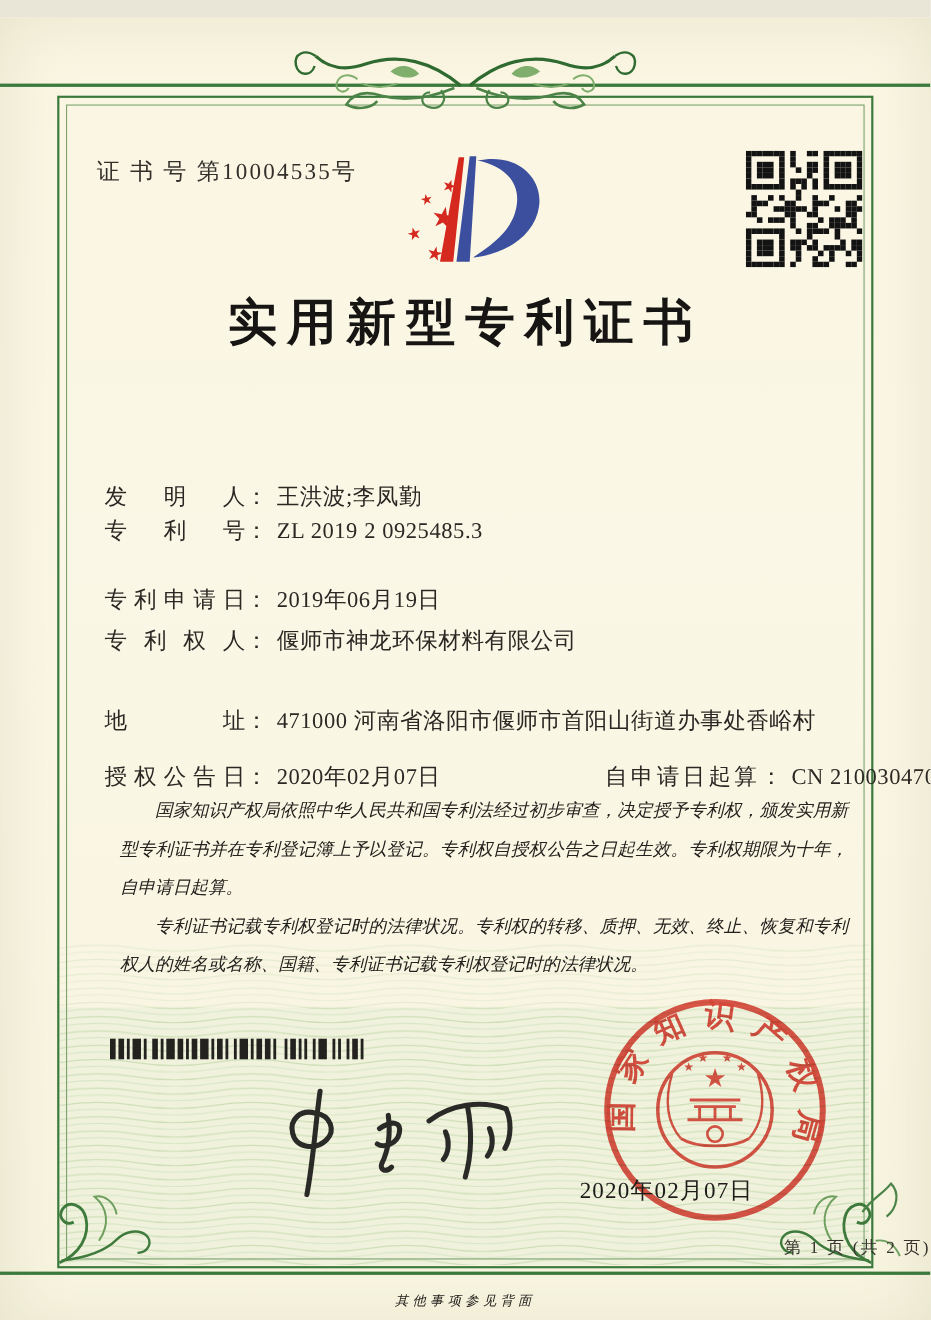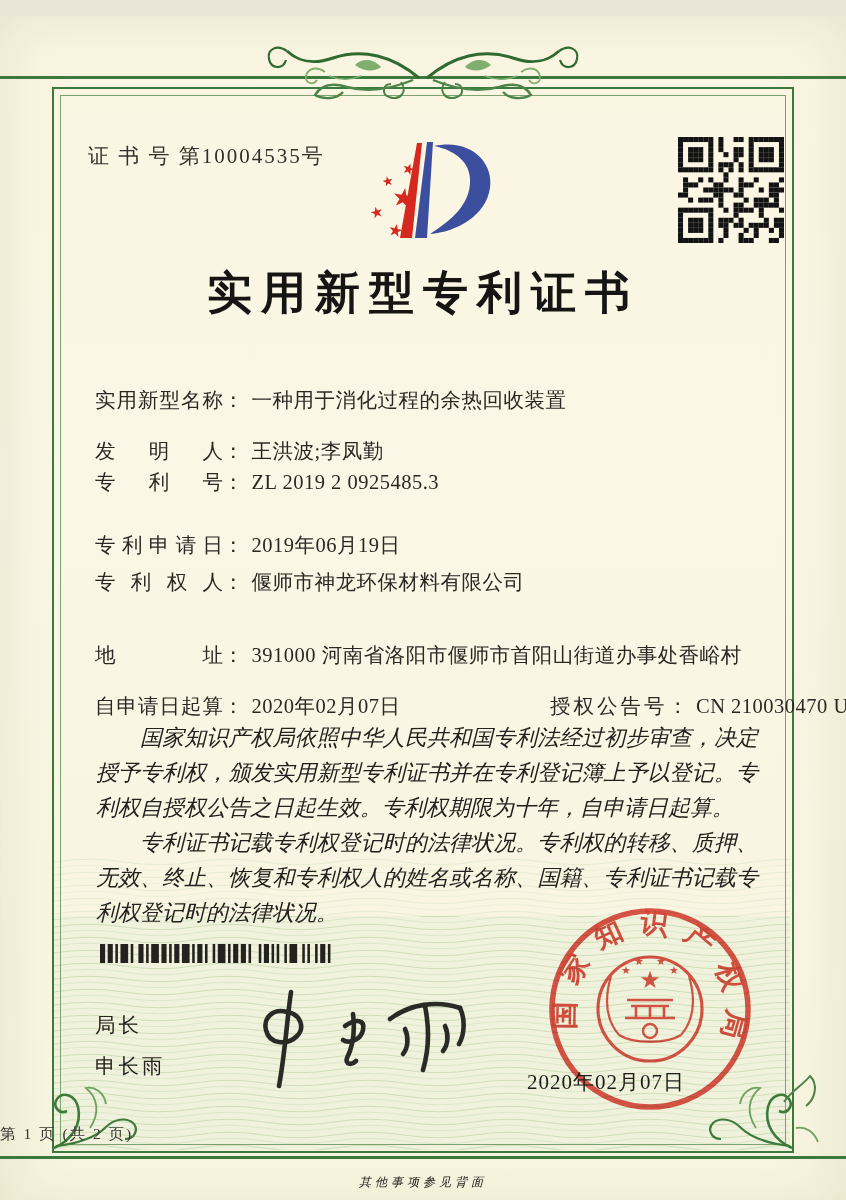--- a/index.html
+++ b/index.html
@@ -17,26 +17,26 @@
   .frame-inner{position:absolute;left:60px;top:79px;width:724px;height:1048px;border:1px solid #7ba26f;}
   
   .certno{position:absolute;left:88px;top:126px;font-size:21px;color:#33302c;letter-spacing:2px;}
   .title{position:absolute;left:0;top:247px;width:846px;text-align:center;font-size:45px;font-weight:700;
          color:#161513;letter-spacing:9px;}
   .frow{position:absolute;left:95px;width:680px;font-size:20.5px;color:#2b2824;white-space:nowrap;}
   .flabel{display:inline-block;width:128px;text-align:justify;text-align-last:justify;vertical-align:top;}
   .fcolon{display:inline-block;margin-right:8px;}
   .fvalue{letter-spacing:.5px;}
   .grant2{position:absolute;left:455px;top:0;}
-  .paras{position:absolute;left:96px;top:704px;width:662px;font-size:22px;line-height:35px;color:#23211d;
+  .paras{position:absolute;left:109px;top:704px;width:662px;font-size:16px;line-height:35px;color:#23211d;
          font-style:italic;text-align:justify;font-family:Liberation Serif, serif;}
   .paras p{margin:0;text-indent:2em;}
   .signer{position:absolute;left:95px;top:995px;font-size:20.5px;color:#23211d;}
   .signer div{margin-bottom:13px;letter-spacing:3px;}
-  .pageinfo{position:absolute;left:0;top:1108px;width:846px;text-align:left;font-size:15.5px;color:#37342e;letter-spacing:2px;}
+  .pageinfo{position:absolute;left:0;top:1108px;width:846px;text-align:right;font-size:15.5px;color:#37342e;letter-spacing:2px;}
   .backnote{position:absolute;left:0;top:1158px;width:846px;text-align:center;font-size:12px;color:#23211d;
             font-style:italic;letter-spacing:4px;}
   .sealdate{position:absolute;left:527px;top:1052px;font-size:21px;color:#1d1c19;letter-spacing:1px;z-index:6;}
   .seal{position:absolute;left:545px;top:888px;z-index:5;mix-blend-mode:multiply;opacity:.9;}
   .sig{position:absolute;left:225px;top:958px;z-index:4;}
   .logo{position:absolute;left:342px;top:110px;}
   .qr{position:absolute;left:678px;top:121px;}
   .barcode{position:absolute;left:100px;top:928px;z-index:3;}
   .waves{position:absolute;left:54px;top:842px;z-index:0;}
   .orn{position:absolute;z-index:2;}
@@ -324,42 +324,39 @@
       <rect x="40" y="100" width="5" height="5" fill="#131313"></rect>
       <rect x="60" y="100" width="5" height="5" fill="#131313"></rect>
       <rect x="65" y="100" width="5" height="5" fill="#131313"></rect>
       <rect x="70" y="100" width="5" height="5" fill="#131313"></rect>
       <rect x="90" y="100" width="5" height="5" fill="#131313"></rect>
       <rect x="95" y="100" width="5" height="5" fill="#131313"></rect>
     </svg>
 
   <div class="title abs content">实用新型专利证书</div>
 
-  <div class="frow content" style="top:370px">
-    <span class="flabel">实用新型名称</span><span class="fcolon">：</span><span class="fvalue">一种用于消化过程的余热回收装置</span>
-  </div>
   <div class="frow content" style="top:421px">
     <span class="flabel">发明人</span><span class="fcolon">：</span><span class="fvalue">王洪波;李凤勤</span>
   </div>
   <div class="frow content" style="top:452px">
     <span class="flabel">专利号</span><span class="fcolon">：</span><span class="fvalue">ZL 2019 2 0925485.3</span>
   </div>
   <div class="frow content" style="top:515px">
     <span class="flabel">专利申请日</span><span class="fcolon">：</span><span class="fvalue">2019年06月19日</span>
   </div>
   <div class="frow content" style="top:552px">
     <span class="flabel">专利权人</span><span class="fcolon">：</span><span class="fvalue">偃师市神龙环保材料有限公司</span>
   </div>
   <div class="frow content" style="top:625px">
-    <span class="flabel">地址</span><span class="fcolon">：</span><span class="fvalue">391000 河南省洛阳市偃师市首阳山街道办事处香峪村</span>
+    <span class="flabel">地址</span><span class="fcolon">：</span><span class="fvalue">471000 河南省洛阳市偃师市首阳山街道办事处香峪村</span>
   </div>
   <div class="frow content" style="top:676px">
-    <span class="flabel">自申请日起算</span><span class="fcolon">：</span><span class="fvalue">2020年02月07日</span>
+    <span class="flabel">授权公告日</span><span class="fcolon">：</span><span class="fvalue">2020年02月07日</span>
     <span class="grant2 abs">
-      <span style="letter-spacing:3px">授权公告号</span><span class="fcolon">：</span><span class="fvalue">CN 210030470 U</span>
+      <span style="letter-spacing:3px">自申请日起算</span><span class="fcolon">：</span><span class="fvalue">CN 210030470 U</span>
     </span>
   </div>
 
   <div class="paras content">
     <p>国家知识产权局依照中华人民共和国专利法经过初步审查，决定授予专利权，颁发实用新型专利证书并在专利登记簿上予以登记。专利权自授权公告之日起生效。专利权期限为十年，自申请日起算。</p>
     <p>专利证书记载专利权登记时的法律状况。专利权的转移、质押、无效、终止、恢复和专利权人的姓名或名称、国籍、专利证书记载专利权登记时的法律状况。</p>
   </div>
 
   <svg class="barcode" id="barcode" width="233" height="20" viewBox="0 0 233 20">
       <rect x="0.00" y="0" width="5.12" height="19" fill="#23221f"></rect>
@@ -389,24 +386,20 @@
       <rect x="176.67" y="0" width="2.56" height="19" fill="#23221f"></rect>
       <rect x="184.35" y="0" width="2.56" height="19" fill="#23221f"></rect>
       <rect x="189.47" y="0" width="7.68" height="19" fill="#23221f"></rect>
       <rect x="202.27" y="0" width="2.56" height="19" fill="#23221f"></rect>
       <rect x="207.40" y="0" width="2.56" height="19" fill="#23221f"></rect>
       <rect x="215.08" y="0" width="2.56" height="19" fill="#23221f"></rect>
       <rect x="220.20" y="0" width="5.12" height="19" fill="#23221f"></rect>
       <rect x="227.88" y="0" width="2.56" height="19" fill="#23221f"></rect>
     </svg>
 
-  <div class="signer content abs">
-    <div>局长</div>
-    <div>申长雨</div>
-  </div>
 
   <svg class="sig" width="250" height="115" viewBox="0 0 250 115">
     <g fill="none" stroke="#1a1a18" stroke-width="4.6" stroke-linecap="round" opacity=".92">
       <path d="M62,38 C48,34 38,44 41,56 C44,70 62,72 72,62 C80,54 76,40 62,38"></path>
       <path d="M66,18 C62,45 60,80 54,112"></path>
       <path d="M120,52 C132,44 140,46 138,56 C136,66 124,70 118,66"></path>
       <path d="M128,40 C130,56 128,72 122,84 C120,90 126,92 131,87"></path>
       <path d="M165,45 C185,30 212,26 235,34"></path>
       <path d="M200,32 C204,52 204,76 198,96"></path>
       <path d="M180,55 C184,64 183,74 178,80"></path>

